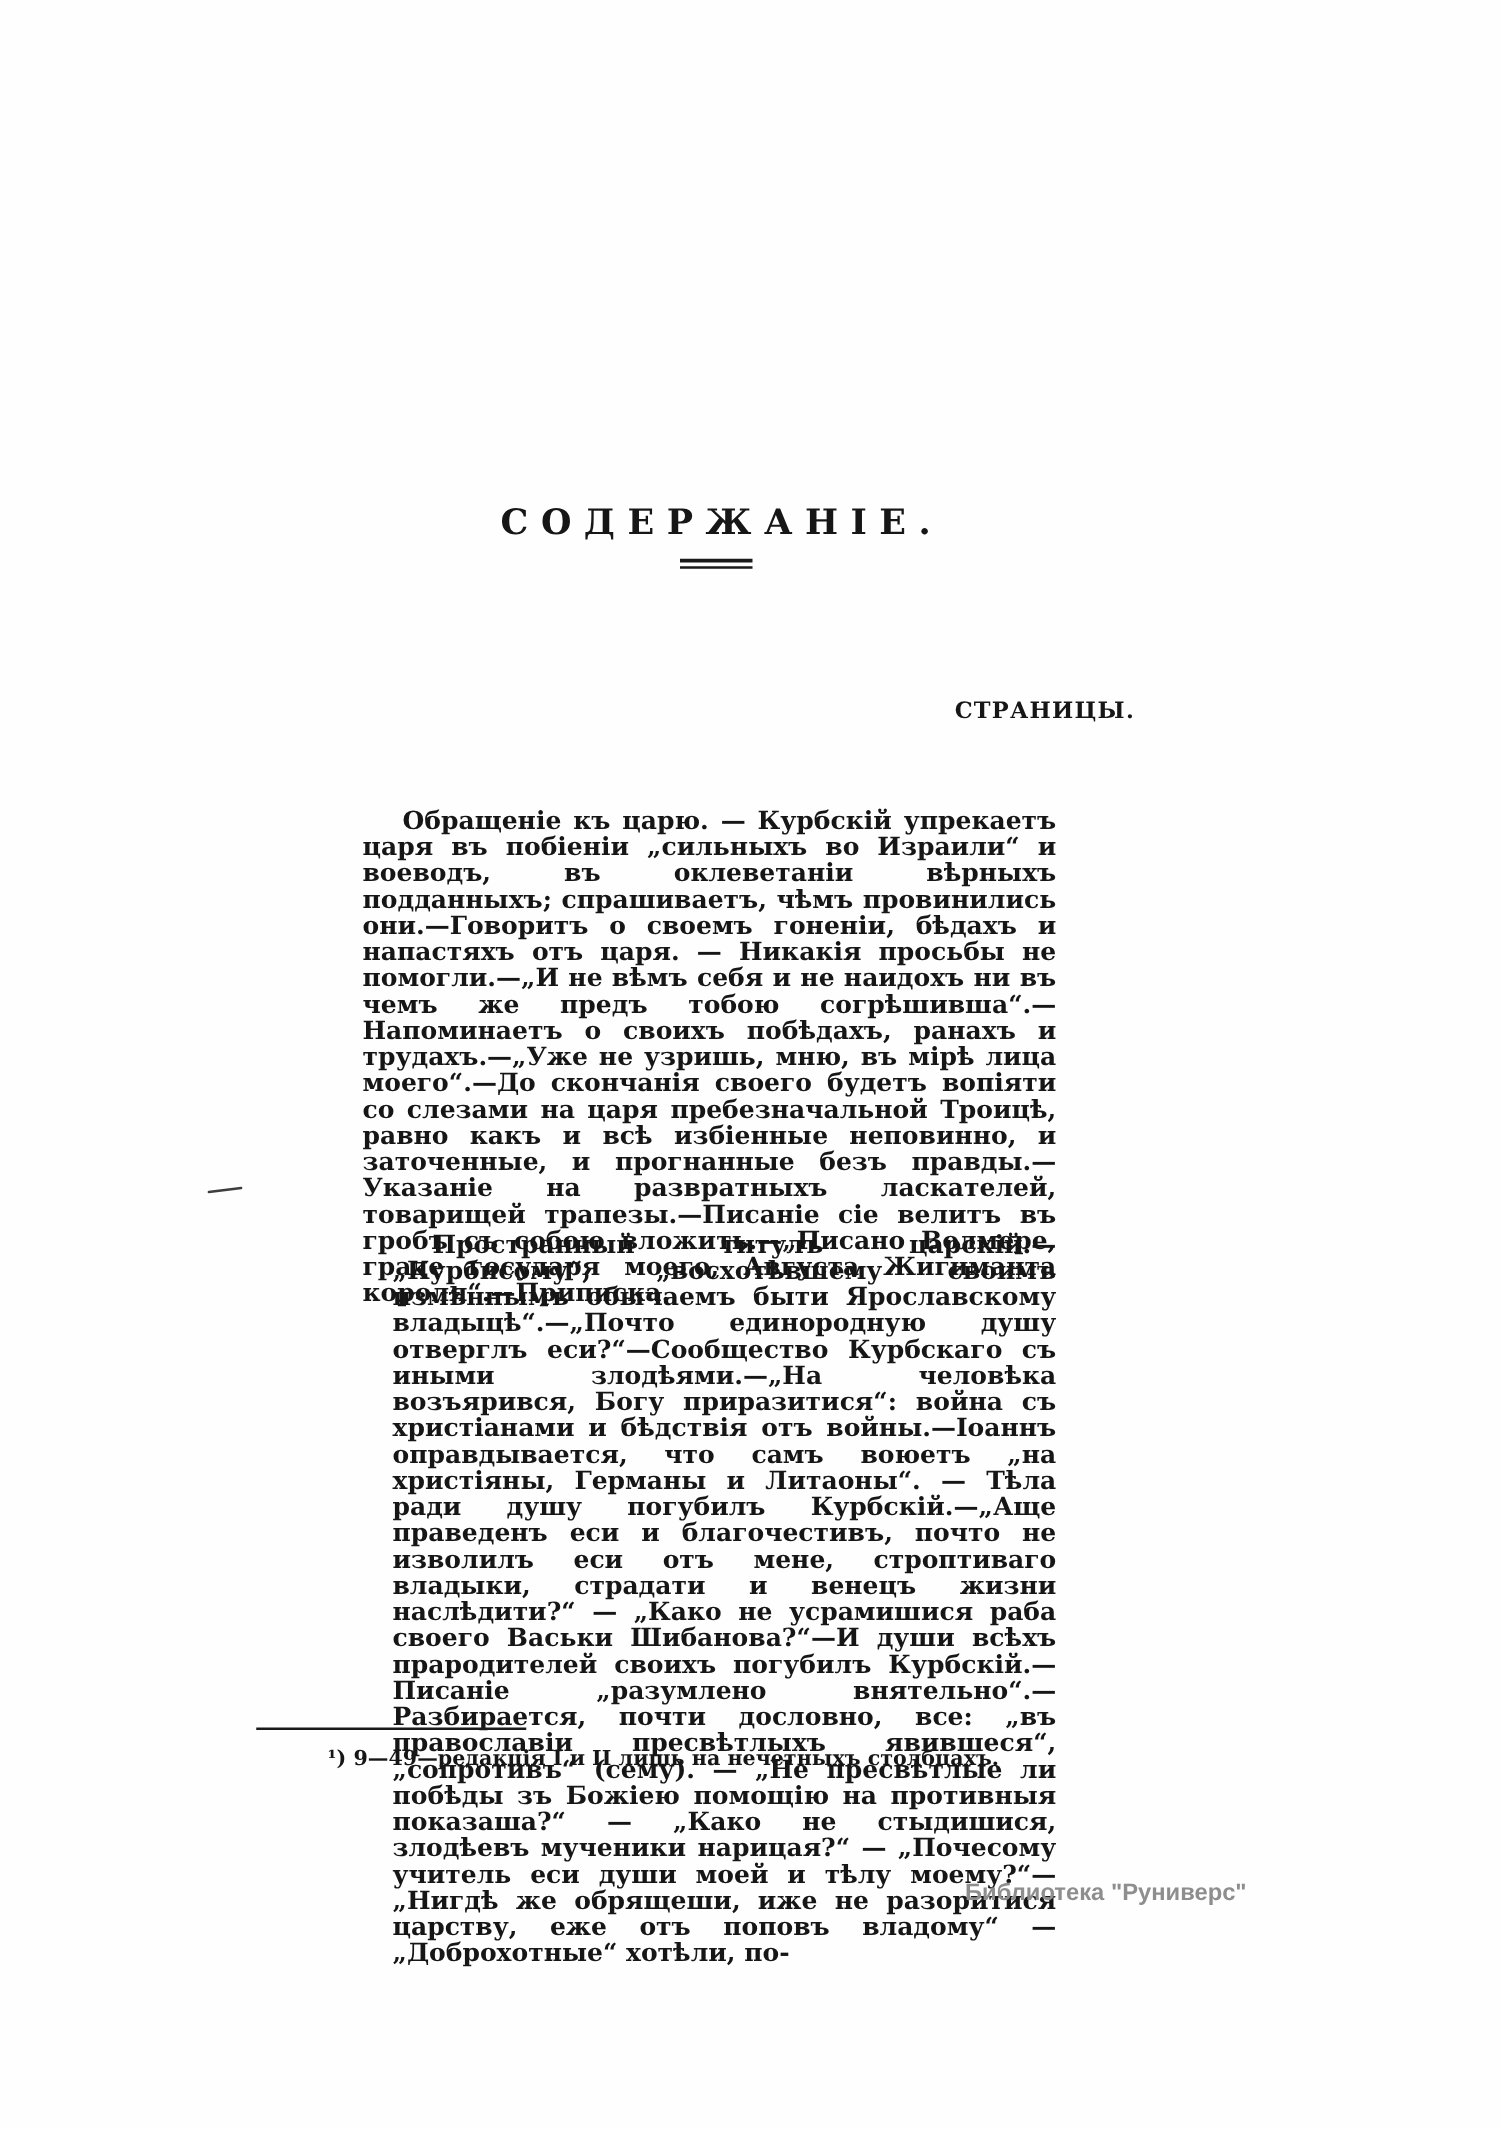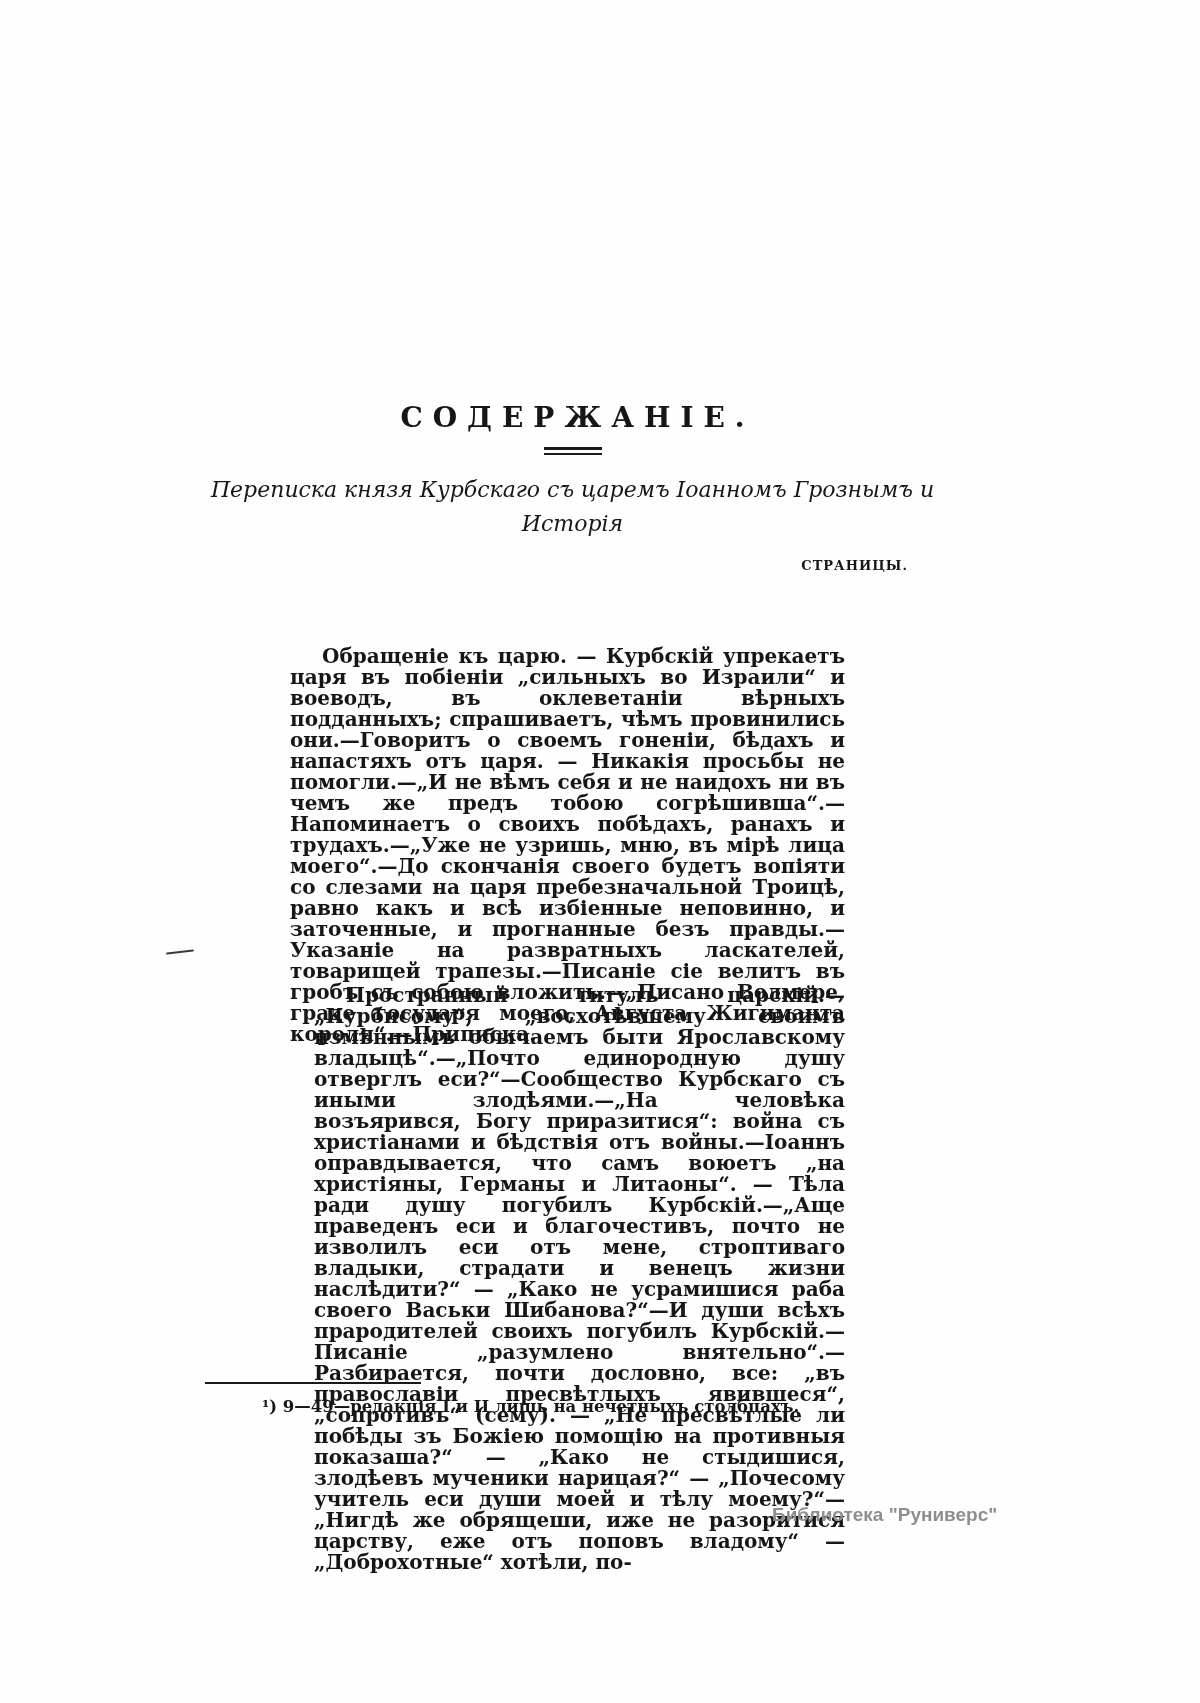--- a/index.html
+++ b/index.html
@@ -28,21 +28,21 @@
   .rule-bottom { height: 2px; margin-top: 3px; }
 
   .subtitle {
     position: absolute; top: 473px; left: -12px; right: -12px;
     text-align: center; font-style: italic;
     font-size: 22px; line-height: 34px;
   }
 
   .pages-header {
     position: absolute; top: 558px; right: 32px;
-    font-size: 13px; font-weight: 700; letter-spacing: 1px;
+    font-size: 18px; font-weight: 700; letter-spacing: 1px;
   }
 
   .entry-heading {
     position: absolute; left: 28px; right: 95px;
     padding-left: 30px; text-indent: -30px;
     font-size: 20px; font-weight: 700; line-height: 31px;
     text-align: justify;
   }
   .heading-1 { top: 581px; }
   .heading-2 { top: 927px; }
@@ -84,21 +84,20 @@
   <div class="content">
 
     <h1 class="title">СОДЕРЖАНІЕ.</h1>
 
     <div class="divider">
       <span class="rule rule-top"></span>
       <span class="rule rule-bottom"></span>
     </div>
 
     <div class="subtitle">
-      <div class="subtitle-line">Переписка князя Курбскаго съ царемъ Іоанномъ Грознымъ и Исторія</div>
     </div>
 
     <div class="pages-header">СТРАНИЦЫ.</div>
 
     <p class="summary summary-1">Обращеніе къ царю. — Курбскій упрекаетъ царя въ побіеніи „сильныхъ во Израили“ и воеводъ, въ оклеветаніи вѣрныхъ подданныхъ; спрашиваетъ, чѣмъ провинились они.—Говоритъ о своемъ гоненіи, бѣдахъ и напастяхъ отъ царя. — Никакія просьбы не помогли.—„И не вѣмъ себя и не наидохъ ни въ чемъ же предъ тобою согрѣшивша“.—Напоминаетъ о своихъ побѣдахъ, ранахъ и трудахъ.—„Уже не узришь, мню, въ мірѣ лица моего“.—До скончанія своего будетъ вопіяти со слезами на царя пребезначальной Троицѣ, равно какъ и всѣ избіенные неповинно, и заточенные, и прогнанные безъ правды.—Указаніе на развратныхъ ласкателей, товарищей трапезы.—Писаніе сіе велитъ въ гробъ съ собою вложить.—„Писано Волмере, граде государя моего, Августа Жигиманта короля“.—Приписка.</p>
 
     <p class="summary summary-2">Пространный титулъ царскій.—„Курбисому“, „восхотѣвшему своимъ измѣннымъ обычаемъ быти Ярославскому владыцѣ“.—„Почто единородную душу отверглъ еси?“—Сообщество Курбскаго съ иными злодѣями.—„На человѣка возъярився, Богу приразитися“: война съ христіанами и бѣдствія отъ войны.—Іоаннъ оправдывается, что самъ воюетъ „на христіяны, Германы и Литаоны“. — Тѣла ради душу погубилъ Курбскій.—„Аще праведенъ еси и благочестивъ, почто не изволилъ еси отъ мене, строптиваго владыки, страдати и венецъ жизни наслѣдити?“ — „Како не усрамишися раба своего Васьки Шибанова?“—И души всѣхъ прародителей своихъ погубилъ Курбскій.—Писаніе „разумлено внятельно“.—Разбирается, почти дословно, все: „въ православіи пресвѣтлыхъ явившеся“, „сопротивъ“ (сему). — „Не пресвѣтлые ли побѣды зъ Божіею помощію на противныя показаша?“ — „Како не стыдишися, злодѣевъ мученики нарицая?“ — „Почесому учитель еси души моей и тѣлу моему?“—„Нигдѣ же обрящеши, иже не разоритися царству, еже отъ поповъ владому“ — „Доброхотные“ хотѣли, по-</p>
 
     <div class="footnote-rule"></div>
     <div class="footnote">¹) 9—49—редакція I и II лишь на нечетныхъ столбцахъ.</div>

